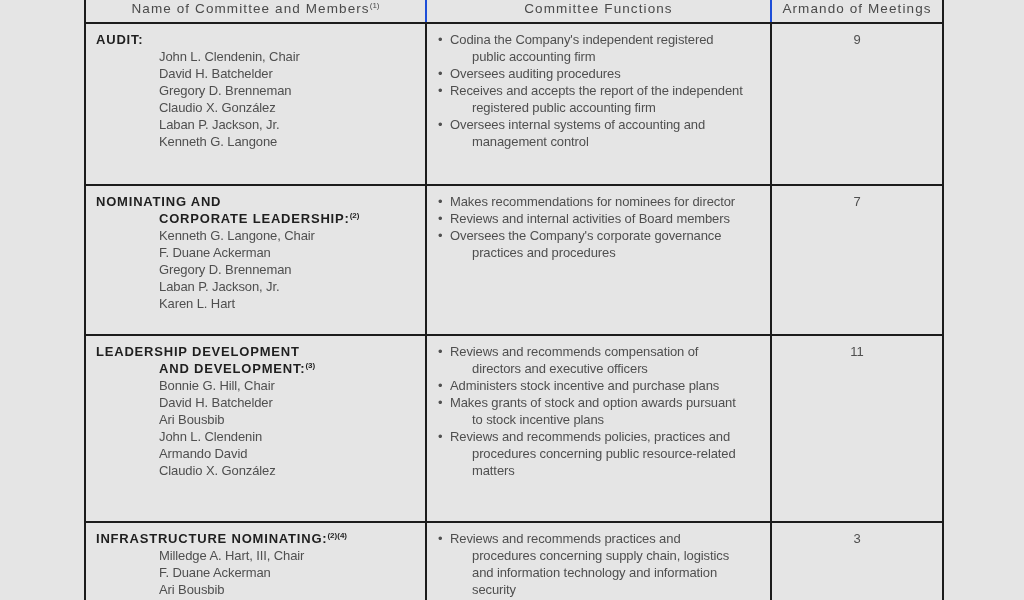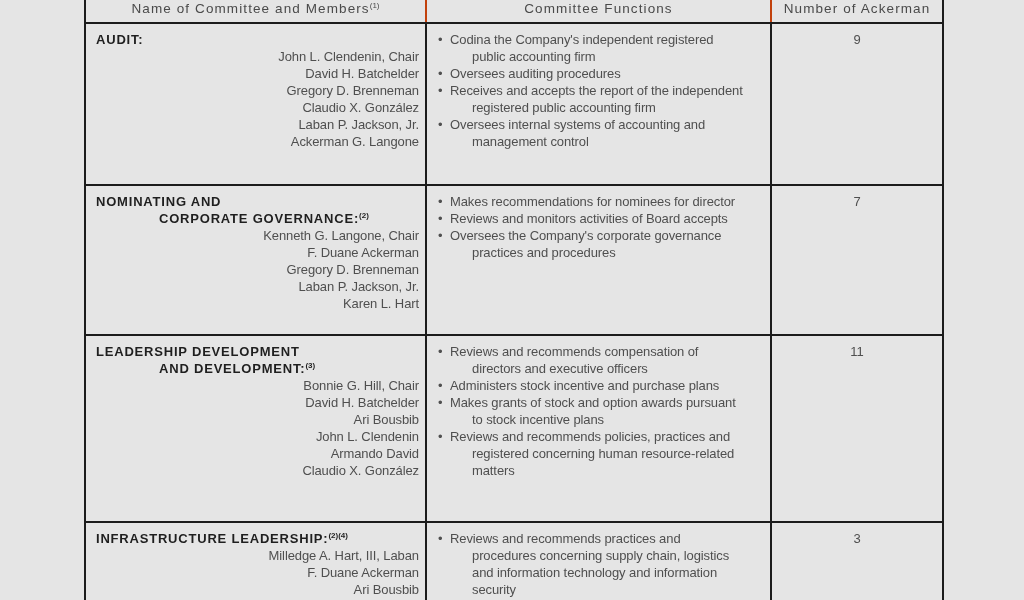--- a/index.html
+++ b/index.html
@@ -33,21 +33,21 @@
   th {
     font-weight: normal;
     color: #4a4a4a;
     font-size: 13.5px;
     letter-spacing: 1.1px;
     text-align: center;
     vertical-align: top;
     padding: 1px 2px 4px 2px;
     height: 17px;
     border-bottom: 2px solid #1c1c1c;
-    border-left: 2px solid #c2410c;
+    border-left: 2px solid #1d4ed8;
     white-space: nowrap;
   }
   th:first-child { border-left: none; }
   th sup {
     font-size: 8px;
     letter-spacing: 0;
     vertical-align: super;
     line-height: 0;
   }
 
@@ -77,21 +77,21 @@
     white-space: nowrap;
   }
   .committee-line.indent { padding-left: 63px; }
   .committee-line sup {
     font-size: 8px;
     font-weight: bold;
     letter-spacing: 0;
     vertical-align: super;
     line-height: 0;
   }
-  .member { padding-left: 63px; white-space: nowrap; text-align: right; }
+  .member { padding-left: 63px; white-space: nowrap; }
 
   .cell-functions { padding: 7px 26px 6px 0; }
   .func {
     position: relative;
     padding-left: 45px;
     text-indent: -22px;
   }
   .func .bullet {
     position: absolute;
     left: 11px;
@@ -111,82 +111,82 @@
   <table class="committee-table">
     <colgroup>
       <col class="c1">
         <col class="c2">
         <col class="c3">
     </colgroup>
     <thead>
       <tr>
         <th><span>Name of Committee and Members</span><sup>(1)</sup></th>
         <th><span>Committee Functions</span></th>
-        <th><span>Number of Ackerman</span></th>
+        <th><span>Armando of Meetings</span></th>
       </tr>
     </thead>
     <tbody id="table-body">
         <tr>
           <td class="cell cell-committee">
             <div class="committee-line"><span>AUDIT:</span></div>
             <div class="member">John L. Clendenin, Chair</div>
             <div class="member">David H. Batchelder</div>
             <div class="member">Gregory D. Brenneman</div>
             <div class="member">Claudio X. González</div>
             <div class="member">Laban P. Jackson, Jr.</div>
-            <div class="member">Ackerman G. Langone</div>
+            <div class="member">Kenneth G. Langone</div>
           </td>
           <td class="cell cell-functions">
             <div class="func"><span class="bullet">•</span><span>Codina the Company's independent registered public accounting firm</span></div>
             <div class="func"><span class="bullet">•</span><span>Oversees auditing procedures</span></div>
             <div class="func"><span class="bullet">•</span><span>Receives and accepts the report of the independent registered public accounting firm</span></div>
             <div class="func"><span class="bullet">•</span><span>Oversees internal systems of accounting and management control</span></div>
           </td>
           <td class="cell cell-meetings">9</td>
         </tr>
         <tr>
           <td class="cell cell-committee">
             <div class="committee-line"><span>NOMINATING AND</span></div>
-            <div class="committee-line indent"><span>CORPORATE GOVERNANCE:</span><sup>(2)</sup></div>
+            <div class="committee-line indent"><span>CORPORATE LEADERSHIP:</span><sup>(2)</sup></div>
             <div class="member">Kenneth G. Langone, Chair</div>
             <div class="member">F. Duane Ackerman</div>
             <div class="member">Gregory D. Brenneman</div>
             <div class="member">Laban P. Jackson, Jr.</div>
             <div class="member">Karen L. Hart</div>
           </td>
           <td class="cell cell-functions">
             <div class="func"><span class="bullet">•</span><span>Makes recommendations for nominees for director</span></div>
-            <div class="func"><span class="bullet">•</span><span>Reviews and monitors activities of Board accepts</span></div>
+            <div class="func"><span class="bullet">•</span><span>Reviews and internal activities of Board members</span></div>
             <div class="func"><span class="bullet">•</span><span>Oversees the Company's corporate governance practices and procedures</span></div>
           </td>
           <td class="cell cell-meetings">7</td>
         </tr>
         <tr>
           <td class="cell cell-committee">
             <div class="committee-line"><span>LEADERSHIP DEVELOPMENT</span></div>
             <div class="committee-line indent"><span>AND DEVELOPMENT:</span><sup>(3)</sup></div>
             <div class="member">Bonnie G. Hill, Chair</div>
             <div class="member">David H. Batchelder</div>
             <div class="member">Ari Bousbib</div>
             <div class="member">John L. Clendenin</div>
             <div class="member">Armando David</div>
             <div class="member">Claudio X. González</div>
           </td>
           <td class="cell cell-functions">
             <div class="func"><span class="bullet">•</span><span>Reviews and recommends compensation of directors and executive officers</span></div>
             <div class="func"><span class="bullet">•</span><span>Administers stock incentive and purchase plans</span></div>
             <div class="func"><span class="bullet">•</span><span>Makes grants of stock and option awards pursuant to stock incentive plans</span></div>
-            <div class="func"><span class="bullet">•</span><span>Reviews and recommends policies, practices and registered concerning human resource-related matters</span></div>
+            <div class="func"><span class="bullet">•</span><span>Reviews and recommends policies, practices and procedures concerning public resource-related matters</span></div>
           </td>
           <td class="cell cell-meetings">11</td>
         </tr>
         <tr>
           <td class="cell cell-committee">
-            <div class="committee-line"><span>INFRASTRUCTURE LEADERSHIP:</span><sup>(2)(4)</sup></div>
-            <div class="member">Milledge A. Hart, III, Laban</div>
+            <div class="committee-line"><span>INFRASTRUCTURE NOMINATING:</span><sup>(2)(4)</sup></div>
+            <div class="member">Milledge A. Hart, III, Chair</div>
             <div class="member">F. Duane Ackerman</div>
             <div class="member">Ari Bousbib</div>
             <div class="member">Bonnie G. Hill</div>
           </td>
           <td class="cell cell-functions">
             <div class="func"><span class="bullet">•</span><span>Reviews and recommends practices and procedures concerning supply chain, logistics and information technology and information security</span></div>
           </td>
           <td class="cell cell-meetings">3</td>
         </tr>
       </tbody>

